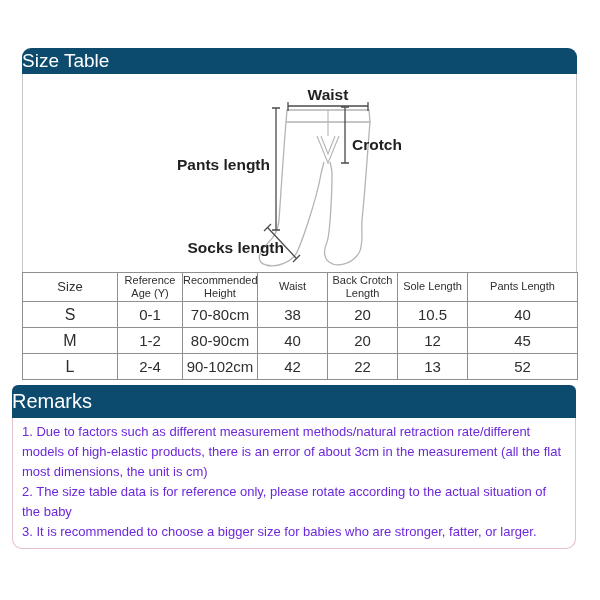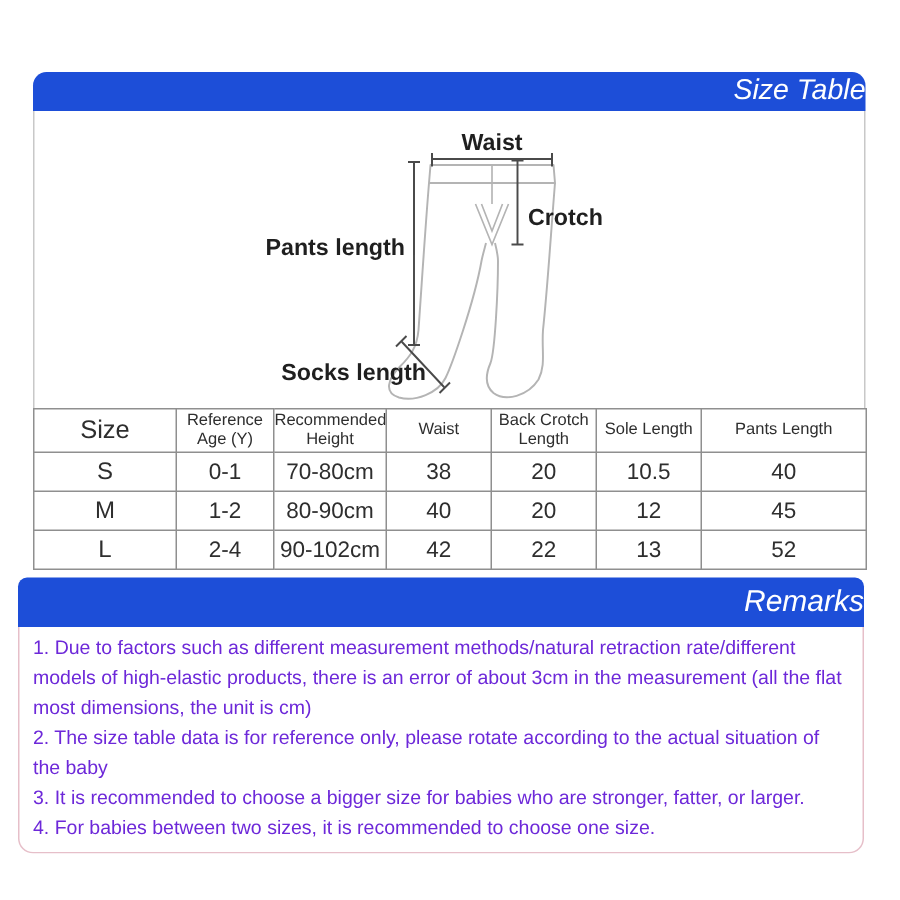--- a/index.html
+++ b/index.html
@@ -1,31 +1,31 @@
 <!DOCTYPE html>
 <html><head>
 <meta charset="utf-8">
 <style>
   html,body{margin:0;padding:0;background:#fff;}
   .page{position:relative;width:600px;height:600px;background:#fff;
         font-family:"Liberation Sans",sans-serif;overflow:hidden;}
 
   
   .panel-size{position:absolute;left:22px;top:48px;width:555px;}
-  .bar{background:#1d4ed8;color:#fff;text-align:right;font-style:italic;}
+  .bar{background:#0c4a6e;color:#fff;text-align:left;}
   .bar-size{height:26px;line-height:26px;font-size:19px;border-radius:9px 9px 0 0;}
   .diagram{height:198px;border-left:1px solid #c8c8c8;border-right:1px solid #c8c8c8;
            background:#fff;box-sizing:border-box;}
   .diagram svg{display:block;}
 
   table.size-table{border-collapse:collapse;table-layout:fixed;width:555px;background:#fff;}
   .size-table th,.size-table td{border:1px solid #8f8f8f;text-align:center;
       vertical-align:middle;color:#2e2e2e;padding:0;font-weight:400;overflow:hidden;}
   .size-table thead th{font-size:11px;line-height:1.2;height:28px;}
-  .size-table thead th.col-size{font-size:17px;}
+  .size-table thead th.col-size{font-size:13px;}
   .size-table tbody td{font-size:15px;height:25px;}
   .size-table tbody td.col-size{font-size:16px;}
 
   
   .panel-remarks{position:absolute;left:12px;top:385px;width:564px;}
   .bar-remarks{height:33px;line-height:33px;font-size:20px;border-radius:6px 6px 0 0;}
   .remarks-box{border:1px solid #e6bfc9;border-top:none;border-radius:0 0 10px 10px;
       padding:4px 9px 6px 9px;background:#fff;}
   .remarks-box p{margin:0;font-size:13px;line-height:20px;color:#6d28d9;}
 
@@ -130,17 +130,16 @@
   </section>
 
   <section class="panel-remarks">
     <div class="bar bar-remarks">
       <span>Remarks</span>
     </div>
     <div class="remarks-box">
       <p>1. Due to factors such as different measurement methods/natural retraction rate/different models of high-elastic products, there is an error of about 3cm in the measurement (all the flat most dimensions, the unit is cm)</p>
       <p>2. The size table data is for reference only, please rotate according to the actual situation of the baby</p>
       <p>3. It is recommended to choose a bigger size for babies who are stronger, fatter, or larger.</p>
-      <p>4. For babies between two sizes, it is recommended to choose one size.</p>
     </div>
   </section>
 
 </div>
 
 </body></html>

